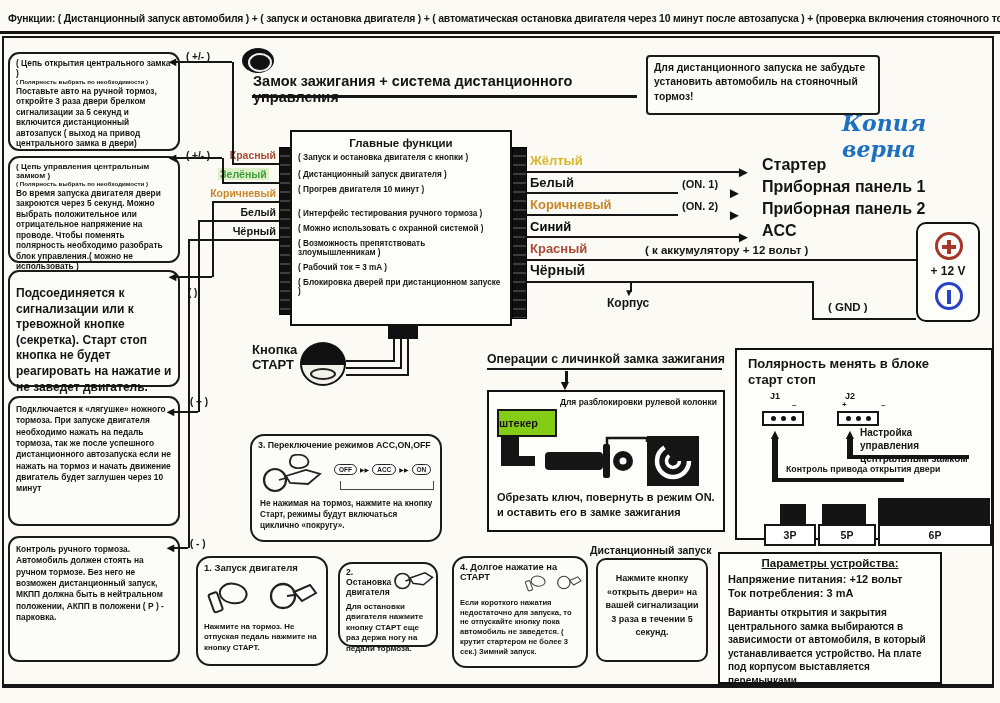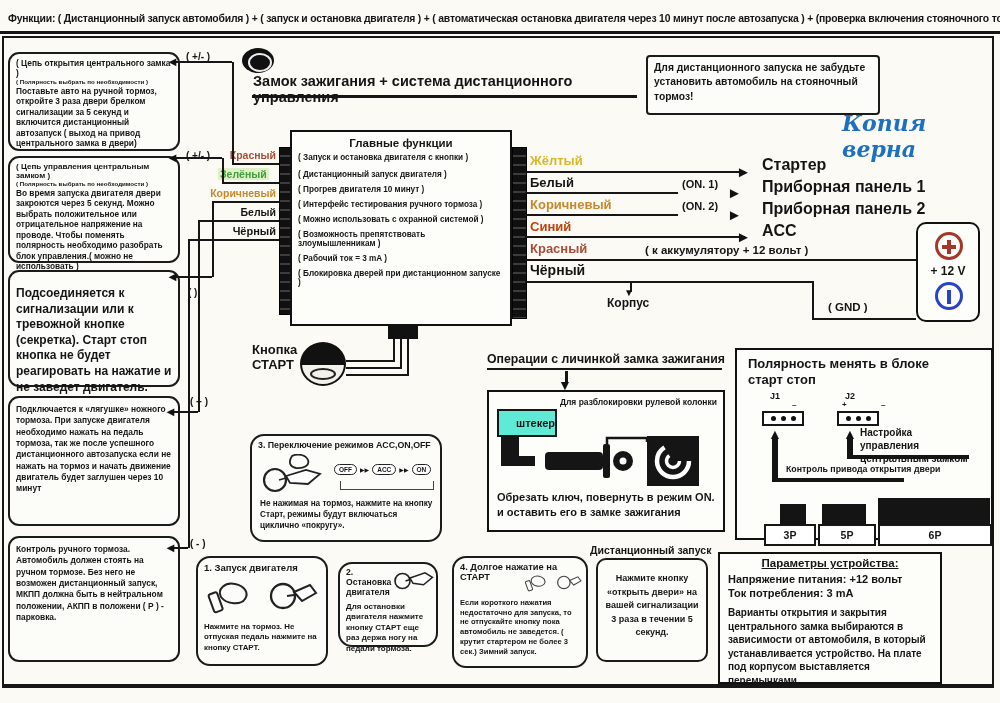--- a/index.html
+++ b/index.html
@@ -10,21 +10,21 @@
   .vl{position:absolute;background:#161616;width:2px}
   .obx{position:absolute;border:2px solid #1b1b1b;border-radius:11px;background:#fcfcf9;
     box-sizing:border-box;padding:4px 6px}
   .sq{border-radius:2px}
   .b{font-weight:700}
   .arr{position:absolute;font-size:13px;line-height:1;color:#111;font-weight:400}
   .c-red{color:#a84c38}
   .c-green{color:#3f9e3f;background:#dff0c6;padding:0 2px}
   .c-brown{color:#c8882a}
   .c-yellow{color:#d8b82a}
-  .c-blue{color:#c2410c}
+  .c-blue{color:#000000}
   .strip{position:absolute;background:repeating-linear-gradient(180deg,#101010 0 7px,#3d3d3d 7px 9px);border:1px solid #000}
   .pill{border:1.5px solid #222;border-radius:6px;font-size:6.5px;font-weight:700;padding:1px 4px;background:#fff}
   .dot{width:5px;height:5px;border-radius:50%;background:#111}
   .jblock{position:absolute;width:42px;height:15px;border:2px solid #161616;background:#fff;
     display:flex;align-items:center;justify-content:center;gap:5px;box-sizing:border-box}
   .cbar{position:absolute;background:#141414}
   .clab{position:absolute;border:2px solid #161616;background:#fff;display:flex;align-items:center;
     justify-content:center;font-weight:700;font-size:10.5px;box-sizing:border-box}
   .term{position:absolute;width:28px;height:28px;border-radius:50%;box-sizing:border-box}
   .term .h{position:absolute;left:4px;top:10px;width:14px;height:4px}
@@ -112,21 +112,21 @@
   <div class="vl" style="left:188px;top:239px;height:309px"></div>
   <div class="hl" style="left:174px;top:547px;width:14px"></div>
   <div class="arr" style="left:164px;top:541px">◄</div>
 
   <div class="strip" style="left:279px;top:147px;width:11px;height:166px"></div>
   <div class="strip" style="left:512px;top:147px;width:13px;height:170px"></div>
   <div class="abs" style="left:290px;top:130px;width:222px;height:196px;border:2.5px solid #111;background:#fdfdfa;box-sizing:border-box;padding:5px 6px">
     <div class="b" style="text-align:center;font-size:11.5px;margin-bottom:4px">Главные функции</div>
     <div class="b" style="font-size:8.2px;margin-bottom:8px">( Запуск и остановка двигателя с кнопки )</div>
     <div class="b" style="font-size:8.2px;margin-bottom:6px">( Дистанционный запуск двигателя )</div>
-    <div class="b" style="font-size:8.2px;margin-bottom:6px">( Прогрев двигателя 10 минут )</div>
+    <div class="b" style="font-size:8.2px;margin-bottom:15px">( Прогрев двигателя 10 минут )</div>
     <div class="b" style="font-size:8.2px;margin-bottom:6px">( Интерфейс тестирования ручного тормоза )</div>
     <div class="b" style="font-size:8.2px;margin-bottom:6px">( Можно использовать с охранной системой )</div>
     <div class="b" style="font-size:8.2px;margin-bottom:6px">( Возможность препятствовать злоумышленникам )</div>
     <div class="b" style="font-size:8.2px;margin-bottom:6px">( Рабочий ток = 3 mA )</div>
     <div class="b" style="font-size:8.2px">( Блокировка дверей при дистанционном запуске )</div>
   </div>
   <div class="abs" style="left:388px;top:325px;width:30px;height:14px;background:#111"></div>
 
   <div class="vl" style="left:393px;top:339px;height:22px"></div>
   <div class="hl" style="left:346px;top:360px;width:49px"></div>
@@ -208,21 +208,21 @@
     <div class="b" style="position:absolute;left:8px;top:62px;width:176px;font-size:8.2px;line-height:1.35">Не нажимая на тормоз, нажмите на кнопку Старт, режимы будут включаться циклично «покругу».</div>
   </div>
 
   <div class="abs b" style="left:487px;top:352px;font-size:12.3px">Операции с личинкой замка зажигания</div>
   <div class="hl" style="left:487px;top:368px;width:235px"></div>
   <div class="vl" style="left:565px;top:371px;height:12px;width:3px"></div>
   <div class="arr" style="left:558px;top:378px;font-size:14px">▼</div>
 
   <div class="abs" style="left:487px;top:390px;width:238px;height:142px;border:2.5px solid #111;background:#fdfdfa;box-sizing:border-box">
     <div class="b" style="position:absolute;right:6px;top:5px;width:170px;text-align:right;font-size:8.5px">Для разблокировки рулевой колонки</div>
-    <div class="abs" style="left:8px;top:17px;width:56px;height:24px;border:2px solid #161616;display:flex;align-items:center;justify-content:flex-end;background:#5eead4">
+    <div class="abs" style="left:8px;top:17px;width:56px;height:24px;border:2px solid #161616;display:flex;align-items:center;justify-content:flex-start;background:#84cc16">
       <span class="b" style="font-size:11px">штекер</span>
     </div>
     <svg width="222" height="50" viewBox="0 0 222 50" style="position:absolute;left:6px;top:44px">
       <rect x="6" y="0" width="18" height="24" fill="#151515"></rect>
       <rect x="6" y="20" width="34" height="10" fill="#151515"></rect>
       <rect x="50" y="16" width="58" height="18" rx="4" fill="#151515"></rect>
       <rect x="108" y="8" width="7" height="34" rx="2" fill="#151515"></rect>
       <circle cx="128" cy="25" r="10" fill="#151515"></circle>
         <circle cx="128" cy="25" r="3.5" fill="#fff"></circle>
       <path d="M112 8 L112 2 L152 2 L152 6" stroke="#151515" stroke-width="2.5" fill="none"></path>

